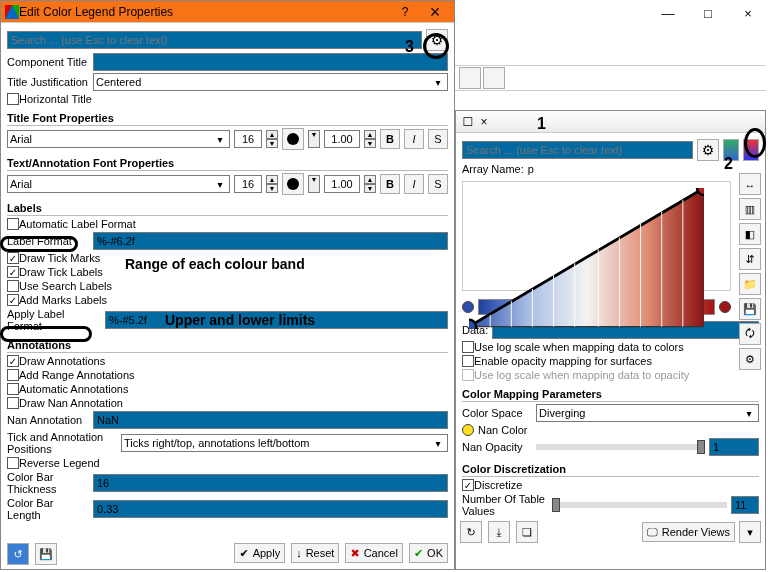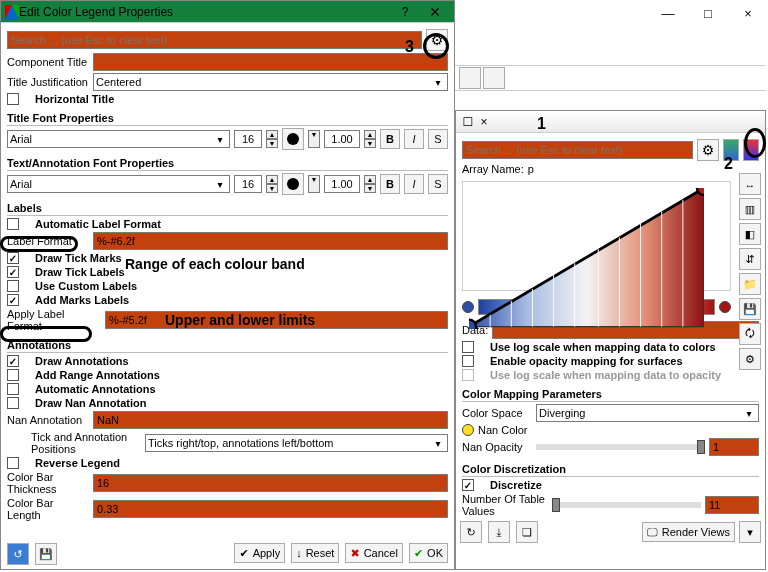--- a/index.html
+++ b/index.html
@@ -1,29 +1,29 @@
 <!DOCTYPE html>
 <html><head>
 <meta charset="utf-8">
 <style>
   * { box-sizing: border-box; }
   body { margin:0; font-family: Tahoma, Arial, sans-serif; font-size:11px; background:#fff; color:#000; width:768px; height:572px; overflow:hidden; position:relative; }
   .win { position:absolute; background:#fff; border:1px solid #888; }
-  .titlebar { display:flex; align-items:center; height:22px; padding:0 4px; border-bottom:1px solid #ccc; background:#15803d; }
+  .titlebar { display:flex; align-items:center; height:22px; padding:0 4px; border-bottom:1px solid #ccc; background:#f97316; }
   .titlebar .title { flex:1; font-size:12px; }
   .titlebar .winbtn { width:30px; height:18px; text-align:center; line-height:18px; font-size:12px; cursor:pointer; }
   .body { padding:4px 6px; overflow:auto; }
   .row { display:flex; align-items:center; margin:2px 0; gap:4px; }
   .lbl { width:82px; }
-  .lbl-wide { width:110px;margin-left:24px; }
-  .input { border:1px solid #7a7a7a; height:18px; padding:1px 3px; background:#c2410c; flex:1; font:inherit; }
+  .lbl-wide { width:110px; }
+  .input { border:1px solid #7a7a7a; height:18px; padding:1px 3px; background:#0369a1; flex:1; font:inherit; }
   .select { border:1px solid #7a7a7a; height:18px; background:#fff; display:flex; align-items:center; justify-content:space-between; padding:0 2px; flex:1; }
   .select .dd { width:14px; text-align:center; font-size:10px; }
   .section { font-weight:bold; border-bottom:1px solid #bbb; padding:3px 0 1px; margin-top:4px; }
-  .chk { display:flex; align-items:center; gap:16px; margin:2px 0; cursor:pointer;font-weight:bold; }
+  .chk { display:flex; align-items:center; gap:0; margin:2px 0; cursor:pointer; }
   .chk .box { width:12px; height:12px; border:1px solid #555; display:flex; align-items:center; justify-content:center; font-size:10px; background:#fff; }
   .spin { border:1px solid #7a7a7a; height:18px; width:28px; text-align:center; display:flex; align-items:center; justify-content:center; background:#fff;}
   .spinbtns { width:12px; height:18px; display:flex; flex-direction:column; }
   .spinbtns div { flex:1; border:1px solid #7a7a7a; background:#eee; font-size:7px; text-align:center; line-height:7px; }
   .toolbtn { border:1px solid #aaa; background:#f4f4f4; height:20px; min-width:20px; padding:0 4px; display:flex; align-items:center; justify-content:center; cursor:pointer; font-size:11px; gap:4px;}
   .iconbtn { width:22px; height:22px; border:1px solid #aaa; background:#f4f4f4; display:flex; align-items:center; justify-content:center; cursor:pointer;}
   .btnrow { display:flex; gap:6px; justify-content:flex-end; position:absolute; bottom:4px; left:6px; right:6px;}
   .btnrow .left { margin-right:auto; display:flex; gap:6px;}
   .pv-logo { width:14px; height:14px; display:inline-block;}
   .pv-logo::before{content:"";display:block;width:0;height:0;border-left:7px solid #d00;border-right:7px solid #0a0;border-bottom:14px solid #06c;}
@@ -146,21 +146,21 @@
     <div class="section">Color Discretization</div>
     <div class="chk">
         <span class="box">✓</span>
         <span>Discretize</span>
       </div>
     <div class="row">
         <span style="width:86px;">Number Of Table Values</span>
       <div style="flex:1;height:6px;background:#ddd;position:relative;">
           <div style="position:absolute;left:0;top:-4px;width:8px;height:14px;background:#888;border:1px solid #444;"></div>
         </div>
-      <input class="input" style="width: 54px; flex: 0 0 auto;" value="11">
+      <input class="input" style="width: 28px; flex: 0 0 auto;" value="11">
       </div>
 
     <div style="position:absolute;bottom:2px;left:4px;display:flex;gap:6px;">
       <div class="iconbtn">↻</div>
       <div class="iconbtn">⤓</div>
       <div class="iconbtn">❏</div>
     </div>
     <div style="position:absolute;bottom:2px;right:4px;display:flex;gap:4px;align-items:center;">
       <div class="toolbtn">
           <span>🖵</span>
@@ -276,21 +276,21 @@
     <div class="chk">
         <span class="box">✓</span>
         <span>Draw Tick Marks</span>
       </div>
     <div class="chk">
         <span class="box">✓</span>
         <span>Draw Tick Labels</span>
       </div>
     <div class="chk">
         <span class="box"></span>
-        <span>Use Custom Labels</span>
+        <span>Use Search Labels</span>
       </div>
     <div class="chk">
         <span class="box">✓</span>
         <span>Add Marks Labels</span>
       </div>
     <div class="row">
         <span class="lbl" style="width:94px;">Apply Label Format</span>
       <input class="input" value="%-#5.2f" style="">
       </div>
 

